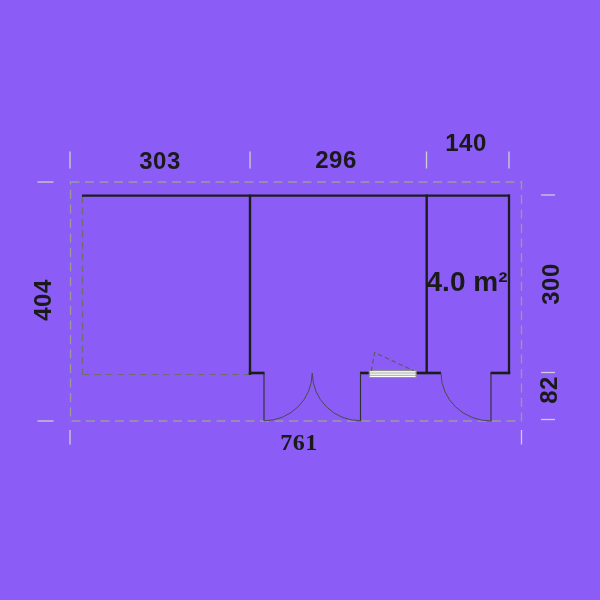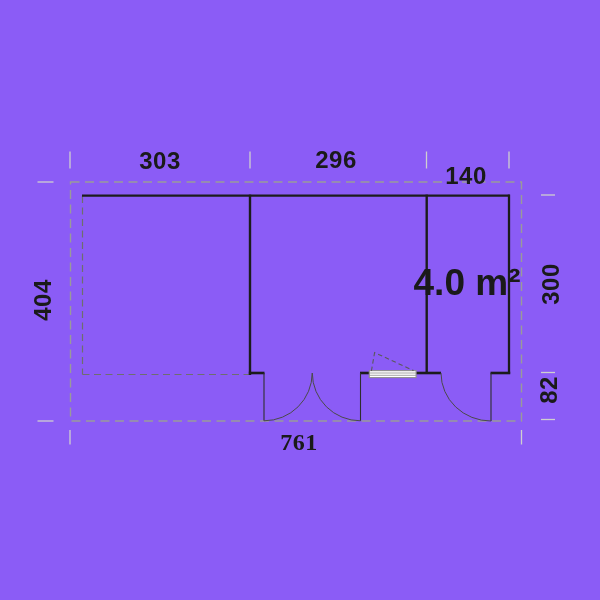--- a/index.html
+++ b/index.html
@@ -33,21 +33,21 @@
   .dim {
     font-size: 24px;
     font-weight: 600;
     letter-spacing: 0.5px;
   }
   .area-lg {
     font-size: 40px;
     font-weight: 700;
   }
   .area-sm {
-    font-size: 37px;
+    font-size: 28px;
     font-weight: 700;
   }
 </style>
 </head>
 <body>
 
 <div class="stage">
 
   <svg width="600" height="600" viewBox="0 0 600 600">
 
@@ -96,21 +96,21 @@
     <g>
       <rect x="369.3" y="370.6" width="46.8" height="7" fill="#ffffff" stroke="#8f8f8f" stroke-width="1.1"></rect>
       <line x1="369.3" y1="373" x2="416.1" y2="373" stroke="#8f8f8f" stroke-width="0.8"></line>
       <line x1="369.3" y1="375.3" x2="416.1" y2="375.3" stroke="#8f8f8f" stroke-width="0.8"></line>
       <path d="M 371.4 371 L 374.6 352.6 L 413.6 370.6" fill="none" stroke="#5a5a5a" stroke-width="1.1" stroke-dasharray="4.5,3"></path>
     </g>
   </svg>
 
   <div class="label dim" style="left:160px; top:161px;">303</div>
   <div class="label dim" style="left:336px; top:160px;">296</div>
-  <div class="label dim" style="left:466px; top:176px;text-align:center;">140</div>
+  <div class="label dim" style="left:466px; top:143px;text-align:center;">140</div>
   <div class="label dim vertical" style="left:43px;  top:300px;">404</div>
   <div class="label dim vertical" style="left:551px; top:284px;">300</div>
   <div class="label dim vertical" style="left:549px; top:390px;">82</div>
   <div class="label dim" style="left:299px; top:442px;font-family:Liberation Serif, serif;">761</div>
 
   <div class="label area-sm" style="left:467px; top:282px;">4.0 m²</div>
 
 </div>
 
 </body></html>

